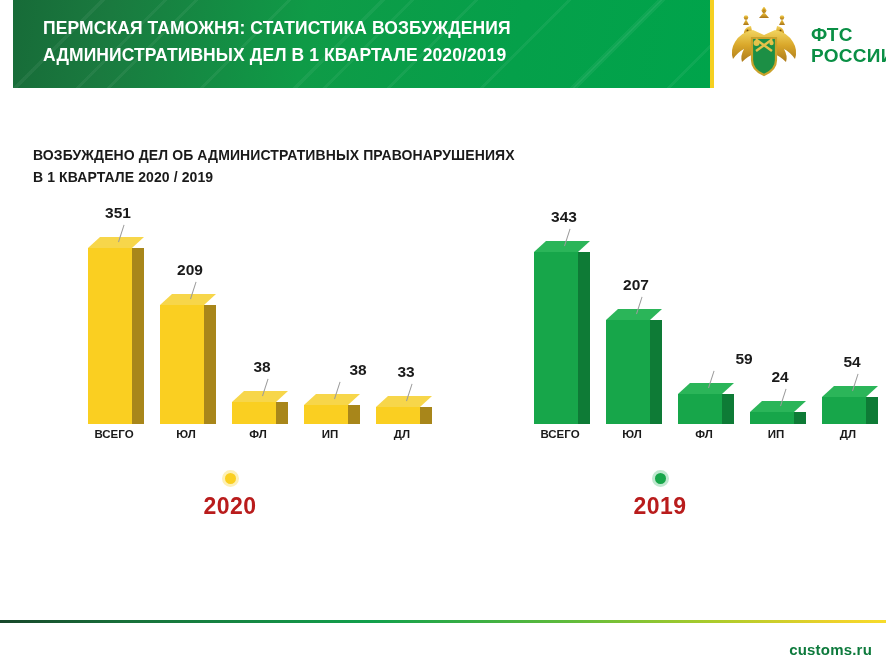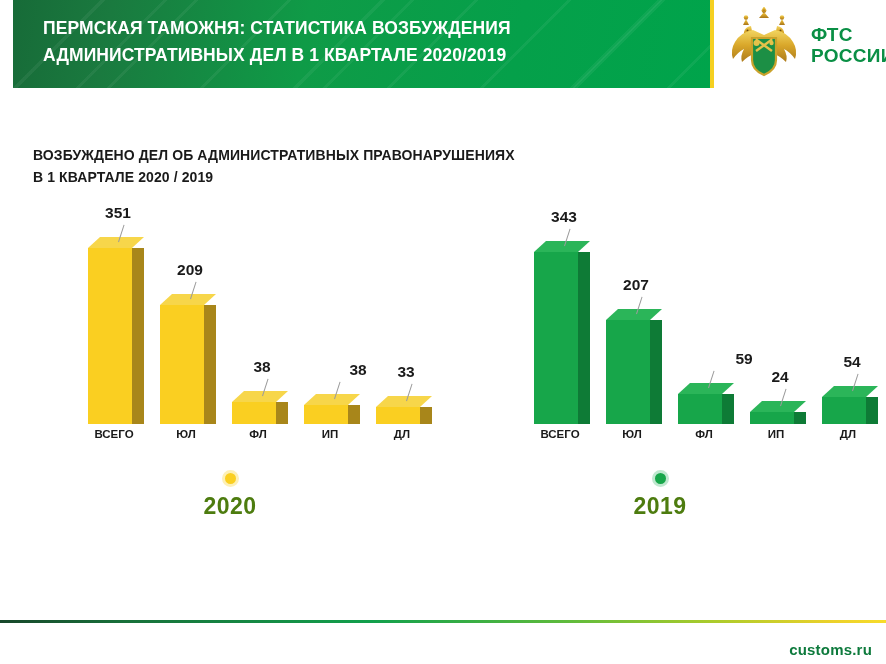--- a/index.html
+++ b/index.html
@@ -225,21 +225,21 @@
   .legend-dot {
     width: 17px;
     height: 17px;
     border-radius: 50%;
     margin: 0 auto 6px auto;
     box-sizing: border-box;
   }
   .legend-year {
     font-size: 23px;
     font-weight: bold;
-    color: #4d7c0f;
+    color: #b91c1c;
     letter-spacing: 0.5px;
   }
 
   
   .footer-line {
     position: absolute;
     left: 0;
     top: 620px;
     width: 886px;
     height: 3px;

